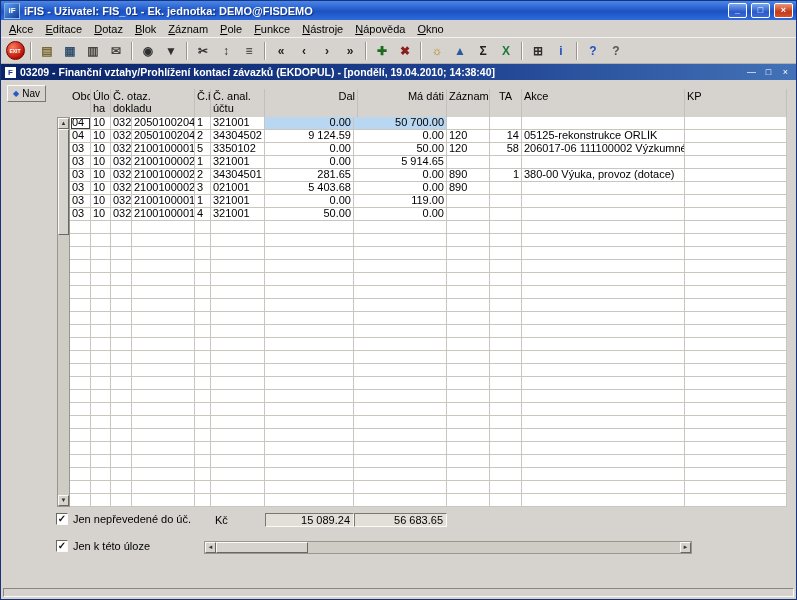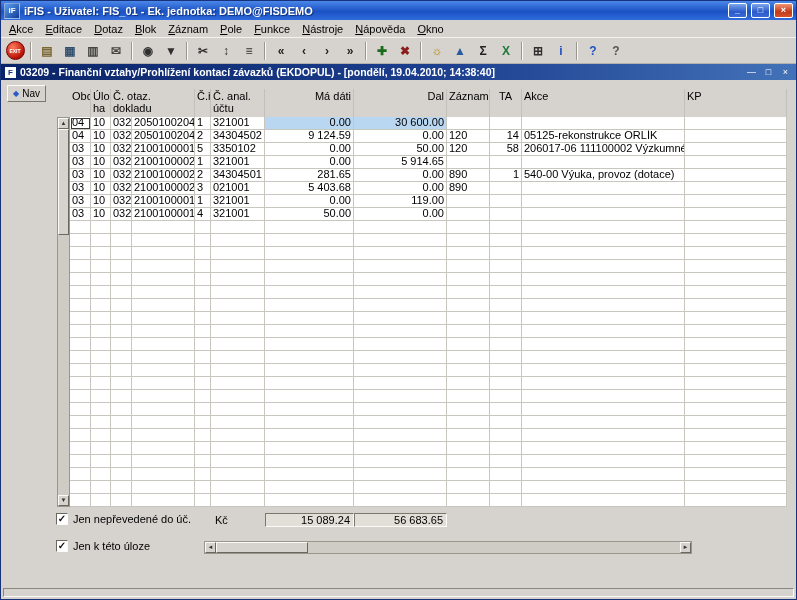--- a/index.html
+++ b/index.html
@@ -230,26 +230,26 @@
         <div>dokladu</div>
       </div>
       <div class="hcell" style="width: 16px;">
         <div>Č.ř.</div>
         <div></div>
       </div>
       <div class="hcell" style="width: 54px;">
         <div>Č. anal.</div>
         <div>účtu</div>
       </div>
+      <div class="hcell" style="width: 93px; text-align: right;">
+        <div>Dal</div>
+        <div></div>
+      </div>
       <div class="hcell" style="width: 89px; text-align: right;">
         <div>Má dáti</div>
-        <div></div>
-      </div>
-      <div class="hcell" style="width: 93px; text-align: right;">
-        <div>Dal</div>
         <div></div>
       </div>
       <div class="hcell" style="width: 43px;">
         <div>Záznam NS</div>
         <div></div>
       </div>
       <div class="hcell" style="width: 32px; text-align: center;">
         <div>TA</div>
         <div></div>
       </div>
@@ -271,21 +271,21 @@
 
   <div class="grid-body">
       <div class="grow">
         <div class="gcell focus" style="width: 21px; text-align: left;">04</div>
         <div class="gcell" style="width: 20px; text-align: left;">10</div>
         <div class="gcell" style="width: 21px; text-align: left;">032</div>
         <div class="gcell" style="width: 63px; text-align: left;">2050100204</div>
         <div class="gcell" style="width: 16px; text-align: left;">1</div>
         <div class="gcell" style="width: 54px; text-align: left;">321001</div>
         <div class="gcell hl" style="width: 89px; text-align: right;">0.00</div>
-        <div class="gcell hl" style="width: 93px; text-align: right;">30 600.00</div>
+        <div class="gcell hl" style="width: 93px; text-align: right;">50 700.00</div>
         <div class="gcell" style="width: 43px; text-align: left;"></div>
         <div class="gcell" style="width: 32px; text-align: right;"></div>
         <div class="gcell" style="width: 163px; text-align: left;"></div>
         <div class="gcell" style="width: 102px; text-align: left;"></div>
       </div>
       <div class="grow">
         <div class="gcell" style="width: 21px; text-align: left;">04</div>
         <div class="gcell" style="width: 20px; text-align: left;">10</div>
         <div class="gcell" style="width: 21px; text-align: left;">032</div>
         <div class="gcell" style="width: 63px; text-align: left;">2050100204</div>
@@ -330,21 +330,21 @@
         <div class="gcell" style="width: 21px; text-align: left;">03</div>
         <div class="gcell" style="width: 20px; text-align: left;">10</div>
         <div class="gcell" style="width: 21px; text-align: left;">032</div>
         <div class="gcell" style="width: 63px; text-align: left;">2100100002</div>
         <div class="gcell" style="width: 16px; text-align: left;">2</div>
         <div class="gcell" style="width: 54px; text-align: left;">34304501</div>
         <div class="gcell" style="width: 89px; text-align: right;">281.65</div>
         <div class="gcell" style="width: 93px; text-align: right;">0.00</div>
         <div class="gcell" style="width: 43px; text-align: left;">890</div>
         <div class="gcell" style="width: 32px; text-align: right;">1</div>
-        <div class="gcell" style="width: 163px; text-align: left;">540-00 Výuka, provoz (dotace)</div>
+        <div class="gcell" style="width: 163px; text-align: left;">380-00 Výuka, provoz (dotace)</div>
         <div class="gcell" style="width: 102px; text-align: left;"></div>
       </div>
       <div class="grow">
         <div class="gcell" style="width: 21px; text-align: left;">03</div>
         <div class="gcell" style="width: 20px; text-align: left;">10</div>
         <div class="gcell" style="width: 21px; text-align: left;">032</div>
         <div class="gcell" style="width: 63px; text-align: left;">2100100002</div>
         <div class="gcell" style="width: 16px; text-align: left;">3</div>
         <div class="gcell" style="width: 54px; text-align: left;">021001</div>
         <div class="gcell" style="width: 89px; text-align: right;">5 403.68</div>

